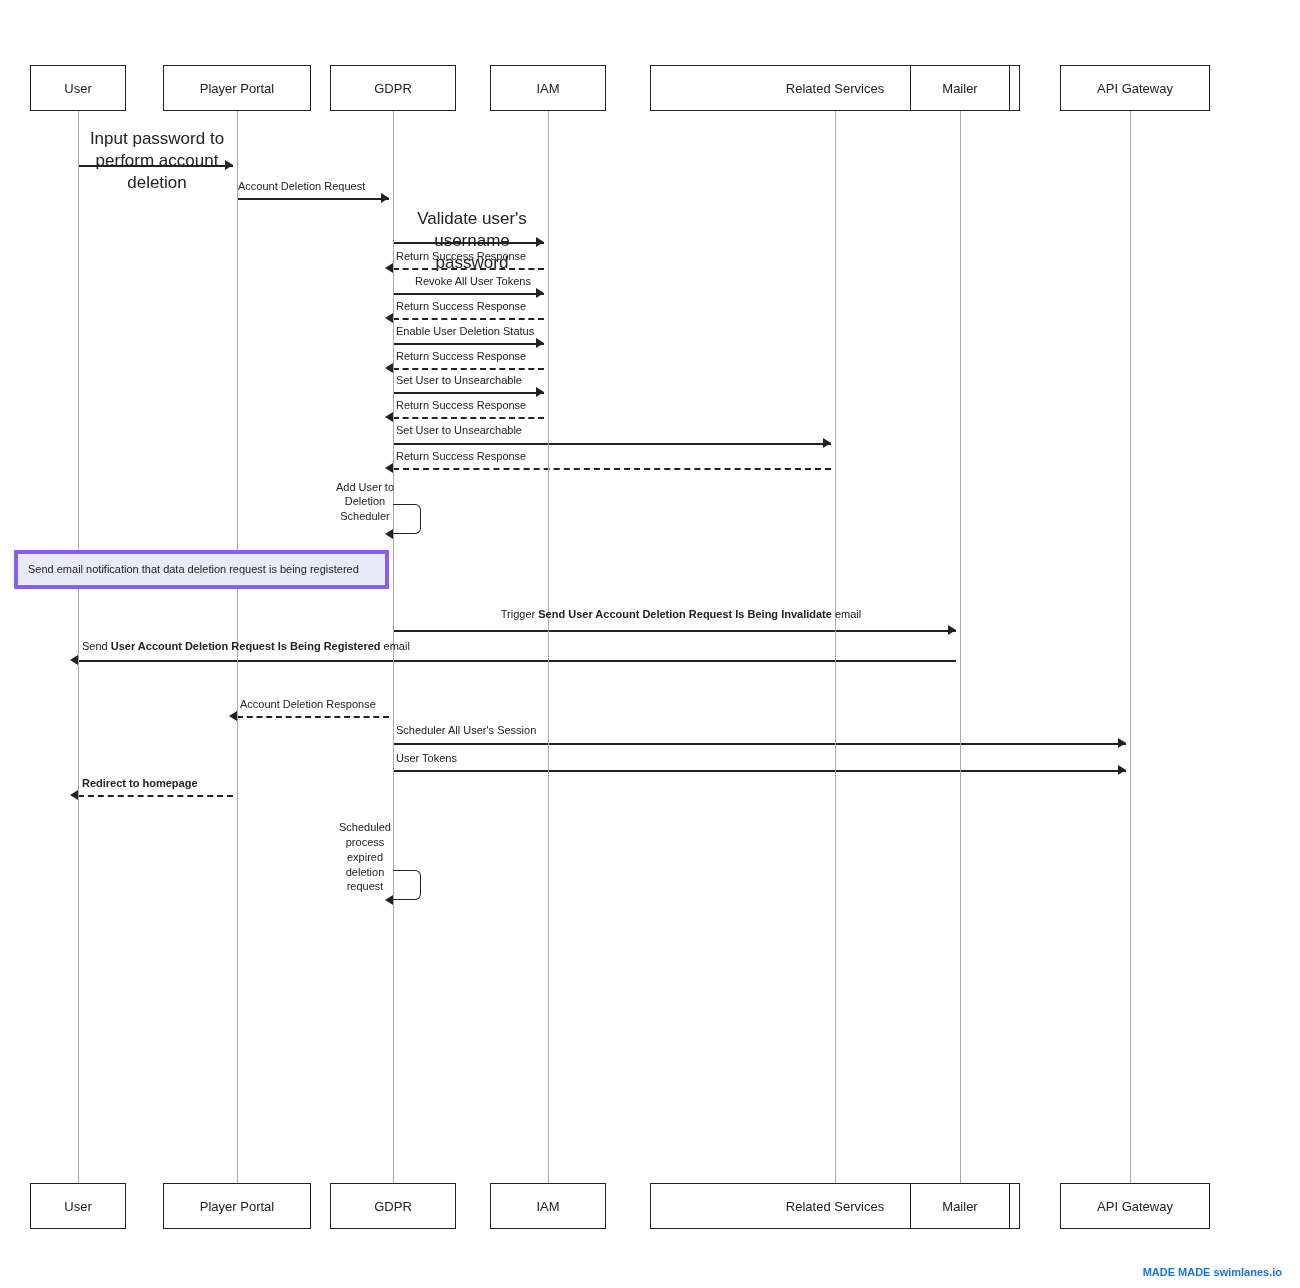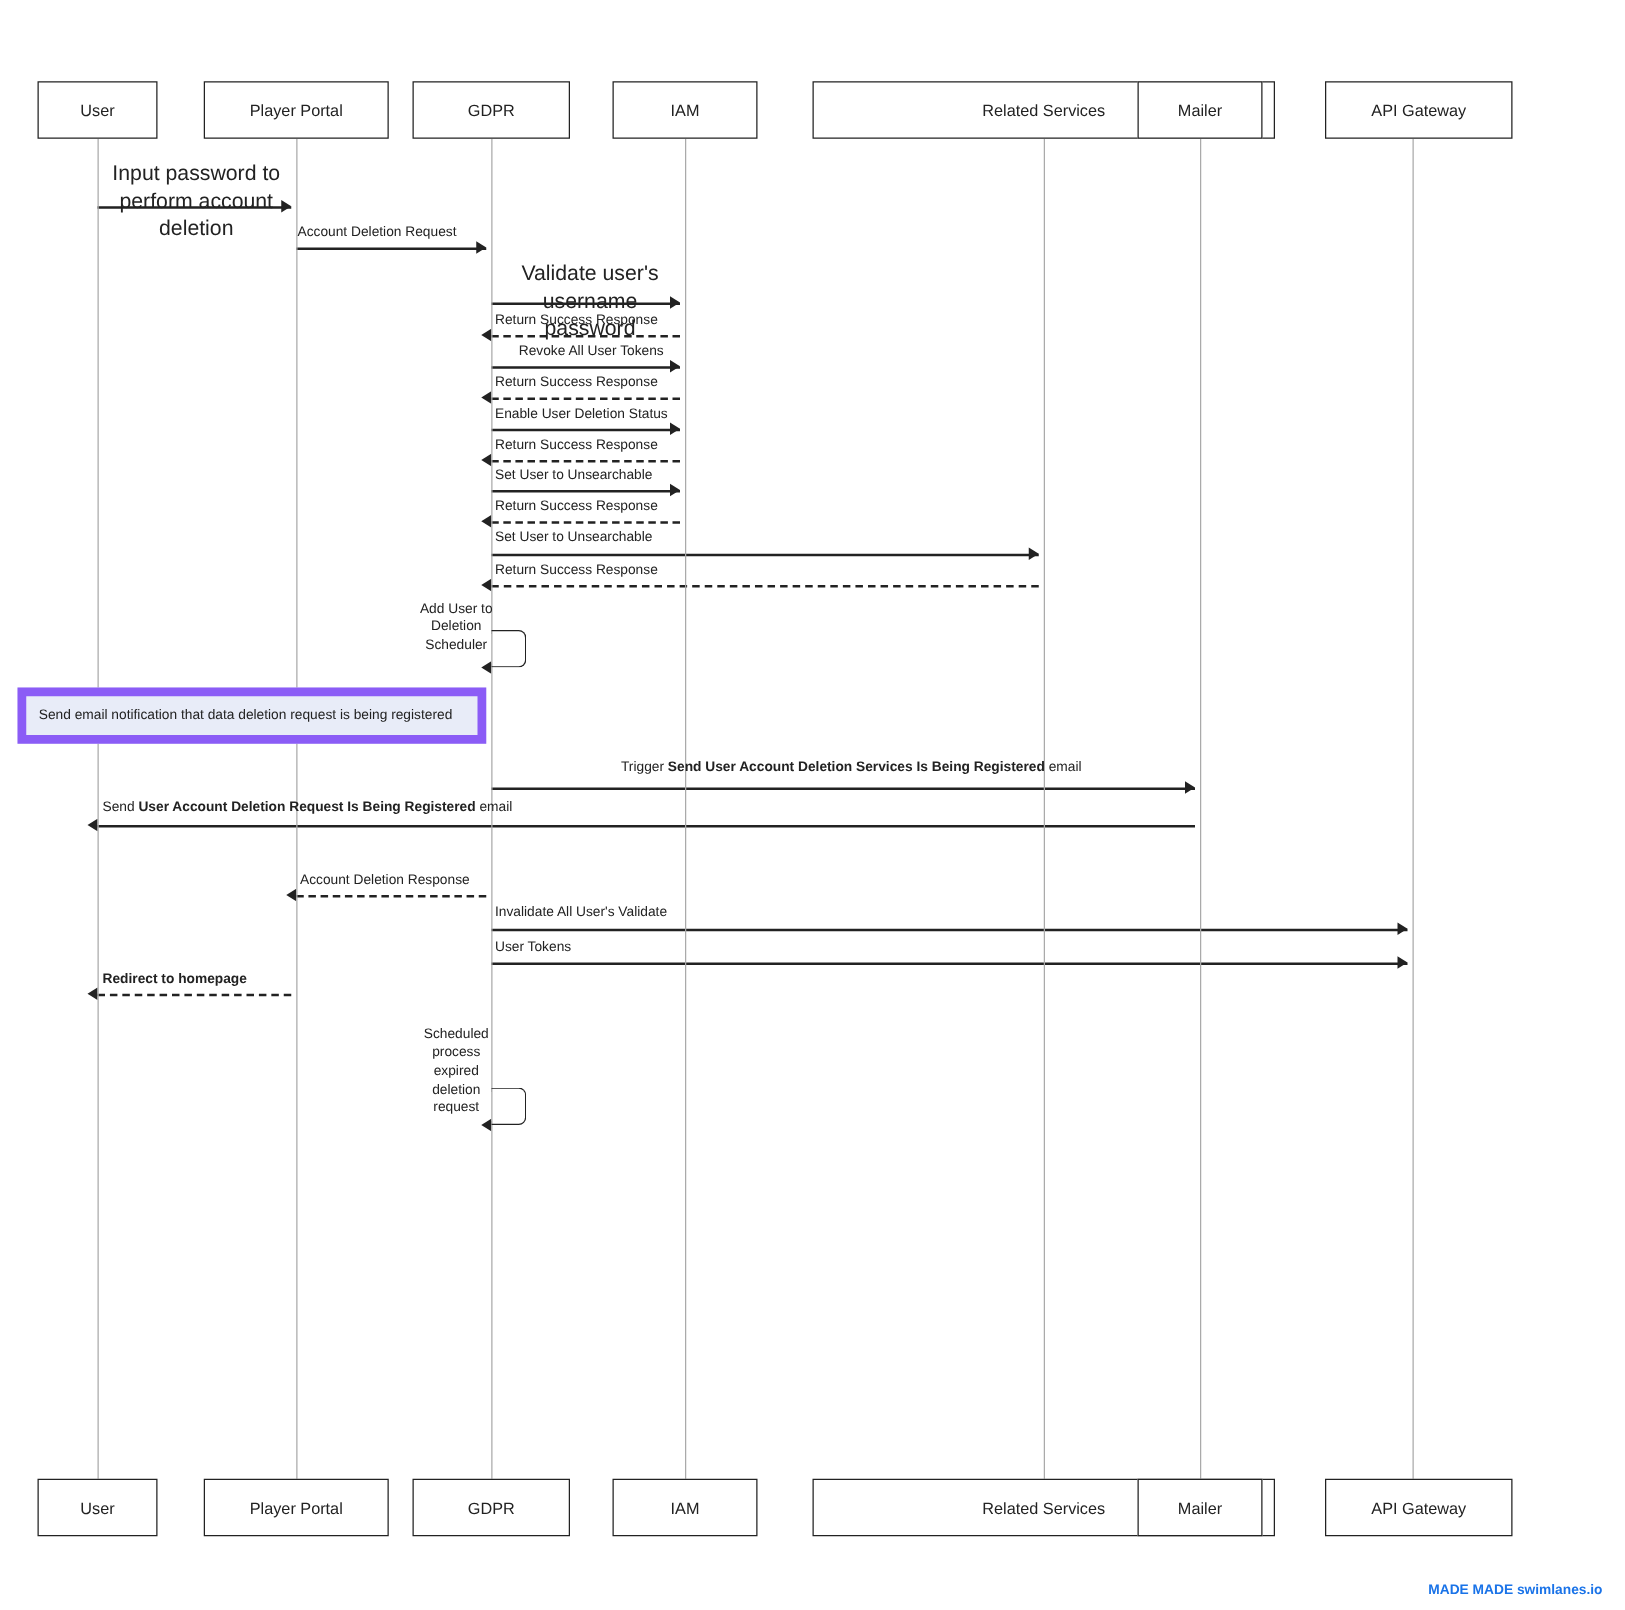--- a/index.html
+++ b/index.html
@@ -89,21 +89,21 @@
     .self-arrow {
       position: absolute;
       border: 1.5px solid #222;
       border-left: none;
       border-radius: 0 6px 6px 0;
       z-index: 5;
     }
     
     .note-box {
       position: absolute;
-      border: 7px solid #8b5cf6;
+      border: 4px solid #8b5cf6;
       background: #e8ecf8;
       font-size: 11px;
       padding: 6px 8px;
       z-index: 8;
       line-height: 1.4;
     }
     
     .watermark {
       position: absolute;
       bottom: 10px;
@@ -203,36 +203,36 @@
 
   <div class="self-arrow" style="left:393px;top:504px;width:28px;height:30px;"></div>
 
   <div class="arrowhead-left" style="left:385px;top:529px;"></div>
 
   <div class="note-box" style="left:14px;top:550px;width:375px;padding:8px 10px;">
     <span>Send email notification that data deletion request is being registered</span>
   </div>
 
   <div class="arrow-label" style="left:396px;top:608px;white-space:normal;width:570px;">
-    Trigger <b>Send User Account Deletion Services Is Being Registered</b> email
+    Trigger <b>Send User Account Deletion Request Is Being Invalidate</b> email
   </div>
   <div class="arrow-line" style="left:393px;top:630px;width:563px;"></div>
   <div class="arrowhead-right" style="left:948px;top:625px;"></div>
 
   <div class="arrow-label" style="left:82px;top:640px;width:880px;text-align:left;">
     Send <b>User Account Deletion Request Is Being Registered</b> email
   </div>
   <div class="arrow-line" style="left:78px;top:660px;width:878px;"></div>
   <div class="arrowhead-left" style="left:70px;top:655px;"></div>
 
   <div class="arrow-label" style="left:240px;top:698px;">Account Deletion Response</div>
   <div class="arrow-line-dashed" style="left:237px;top:716px;width:152px;"></div>
   <div class="arrowhead-left" style="left:229px;top:711px;"></div>
 
-  <div class="arrow-label" style="left:396px;top:724px;">Invalidate All User's Validate</div>
+  <div class="arrow-label" style="left:396px;top:724px;">Scheduler All User's Session</div>
   <div class="arrow-line" style="left:393px;top:743px;width:733px;"></div>
   <div class="arrowhead-right" style="left:1118px;top:738px;"></div>
 
   <div class="arrow-label" style="left:396px;top:752px;">User Tokens</div>
   <div class="arrow-line" style="left:393px;top:770px;width:733px;"></div>
   <div class="arrowhead-right" style="left:1118px;top:765px;"></div>
 
   <div class="arrow-label" style="left:82px;top:777px;font-weight:bold;">Redirect to homepage</div>
   <div class="arrow-line-dashed" style="left:78px;top:795px;width:155px;"></div>
   <div class="arrowhead-left" style="left:70px;top:790px;"></div>

